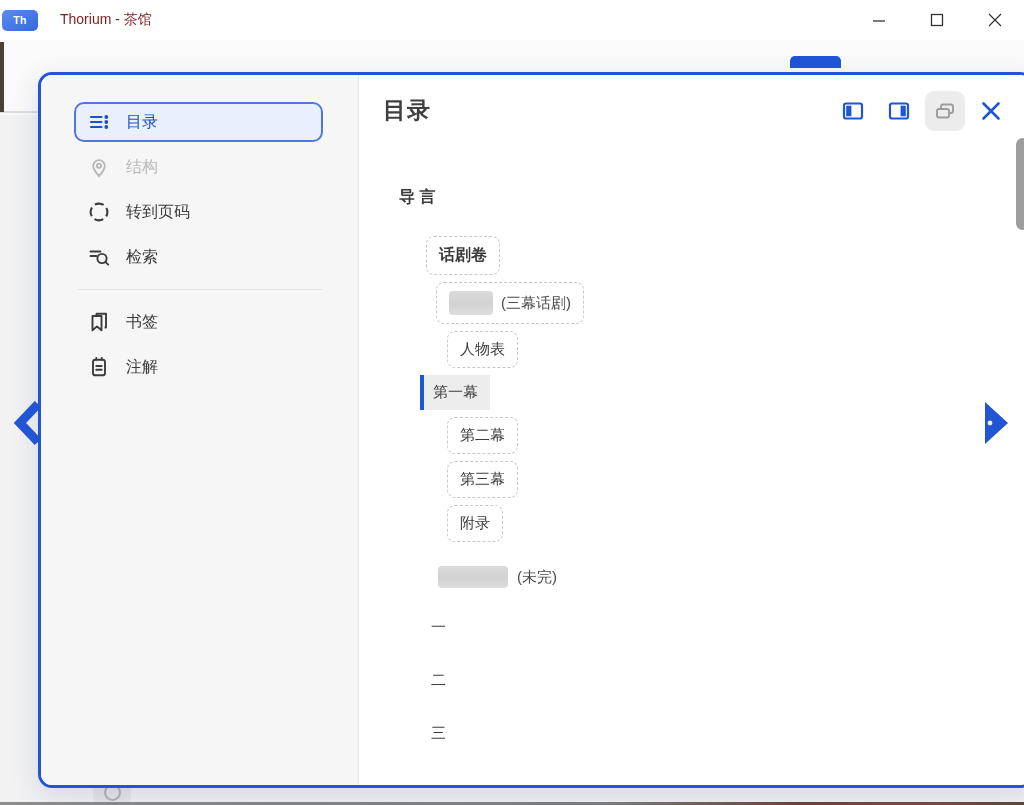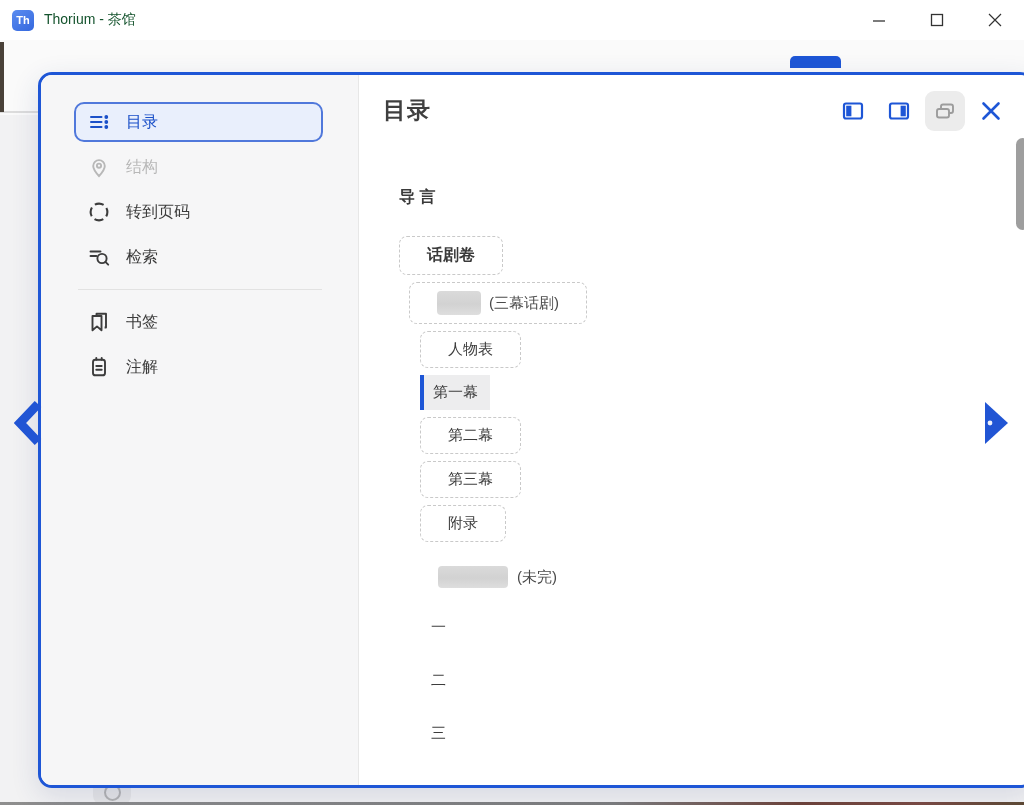--- a/index.html
+++ b/index.html
@@ -9,24 +9,24 @@
   }
   *{box-sizing:border-box; margin:0; padding:0;}
   html,body{width:1024px;height:805px;}
   body{
     font-family:"Liberation Sans","DejaVu Sans",sans-serif;
     background:#fafafa; position:relative; overflow:hidden; color:var(--text);
   }
   
   .titlebar{position:absolute;left:0;top:0;width:1024px;height:40px;background:#fff;
     display:flex;align-items:center;z-index:30;}
-  .app-logo{width:22px;height:21px;margin-left:12px;border-radius:5px;
+  .app-logo{width:36px;height:21px;margin-left:2px;border-radius:5px;
     background:linear-gradient(145deg,#5a8cf0,#3568de);color:#fff;font-size:11px;font-weight:bold;
     display:flex;align-items:center;justify-content:center;}
-  .titlebar-title{margin-left:10px;font-size:14px;color:#14532d;}
+  .titlebar-title{margin-left:22px;font-size:14px;color:#7f1d1d;}
   .win-controls{margin-left:auto;display:flex;height:100%;}
   .win-btn{width:58px;height:100%;display:flex;align-items:center;justify-content:center;}
   
   .under-top{position:absolute;left:0;top:40px;width:1024px;height:73px;background:#fafafa;
     border-bottom:2px solid #dcdcdc;z-index:1;}
   .under-bottom{position:absolute;left:0;top:115px;width:1024px;bottom:0;background:#f2f2f3;z-index:1;}
   .under-dark-sliver{position:absolute;left:0;top:42px;width:4px;height:70px;background:#494138;z-index:2;}
   .under-tab-top{position:absolute;left:790px;top:56px;width:51px;height:12px;background:var(--accent);
     border-radius:5px 5px 0 0;z-index:2;}
   .under-btn-gray{position:absolute;left:93px;top:779px;width:38px;height:26px;background:#e6e6e7;
@@ -59,21 +59,21 @@
   .hicons{display:flex;align-items:center;gap:6px;}
   .hbtn{width:40px;height:40px;display:flex;align-items:center;justify-content:center;
     border-radius:9px;cursor:pointer;}
   .hbtn.active{background:#ececec;cursor:default;}
   
   .toc{padding:52px 0 0 40px;font-size:15px;}
   .toc-entry{margin-bottom:7px;}
   .t-plain{display:block;padding:4px 0;}
   .t-bold{font-weight:bold;font-size:16px;color:#3a3a3a;}
   .t-box{display:inline-flex;align-items:center;gap:8px;border:1px dashed var(--dashed-border);
-    border-radius:8px;padding:8px 27px;cursor:pointer;}
+    border-radius:8px;padding:8px 12px;cursor:pointer;margin-left:27px;}
   .t-current{display:inline-flex;align-items:center;background:var(--current-bg);border-radius:0;
     border-left:4px solid var(--accent);padding:8px 12px 8px 9px;cursor:pointer;}
   .ind1{margin-left:10px;}
   .ind2{margin-left:21px;}
   .ind2t{margin-left:32px;}
   .mb-lg{margin-bottom:24px;}
   .mb-xl{margin-bottom:26px;}
   .redacted{display:inline-block;background:linear-gradient(180deg,#dadada,#d2d2d2 55%,#dedede);
     border-radius:4px;filter:blur(0.6px);}
   .red-1{width:44px;height:24px;}

